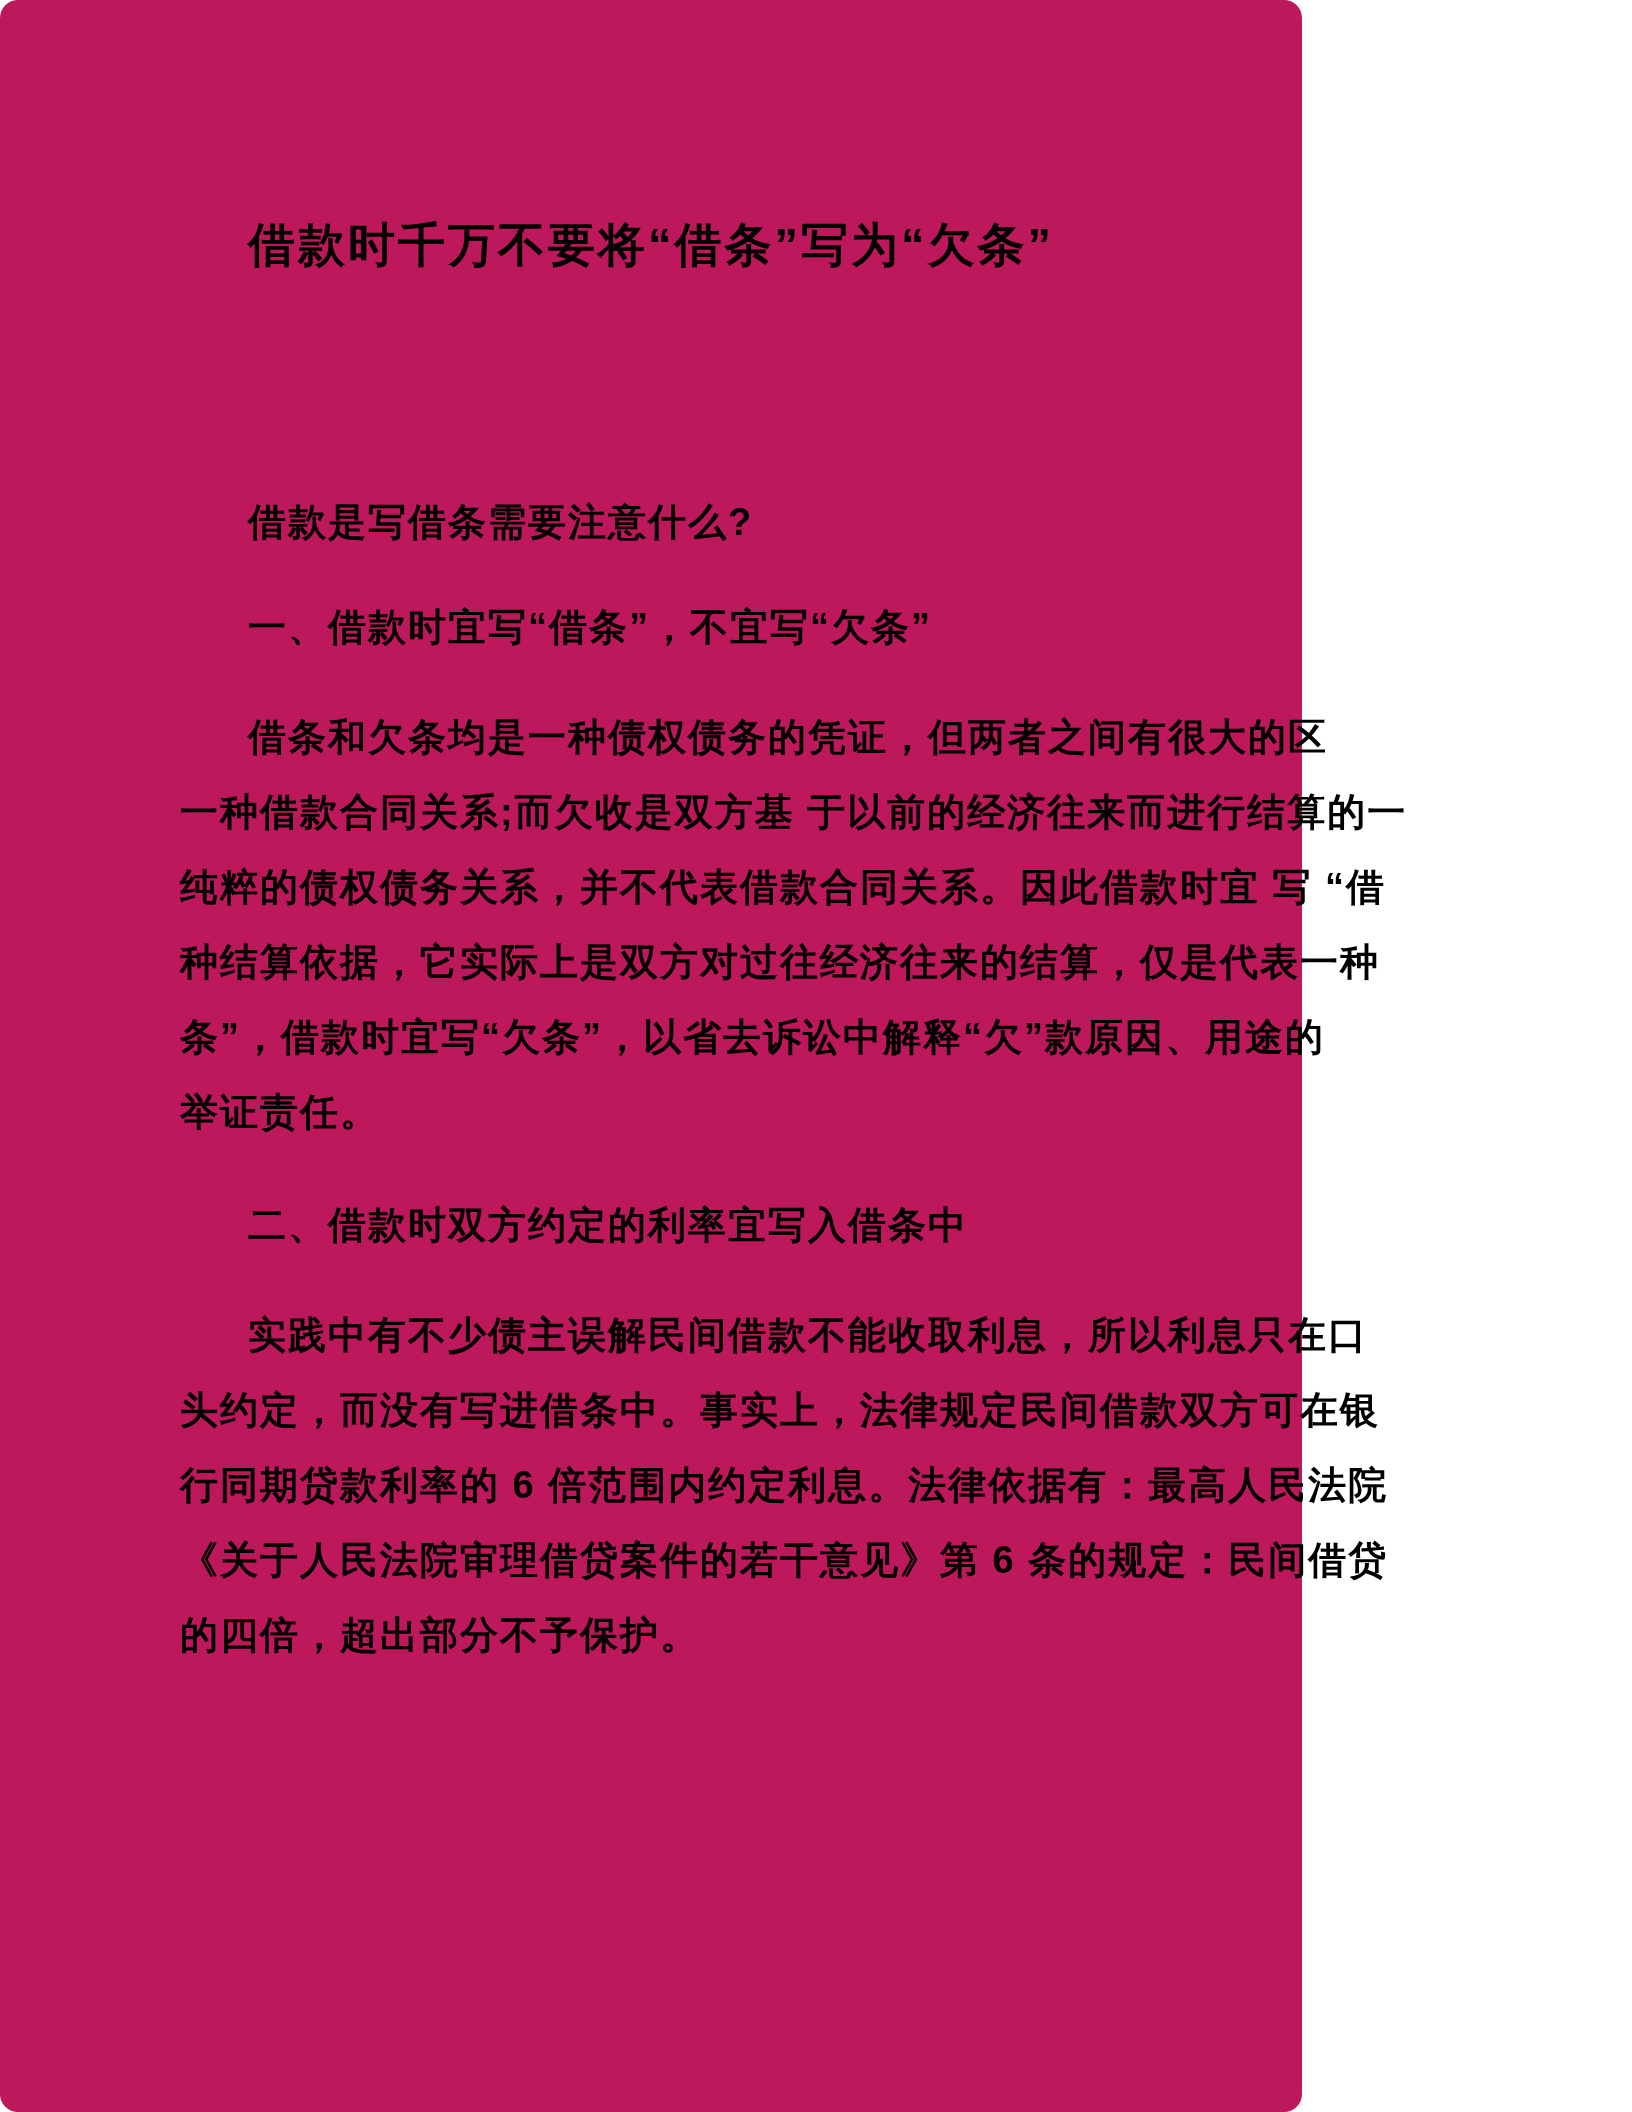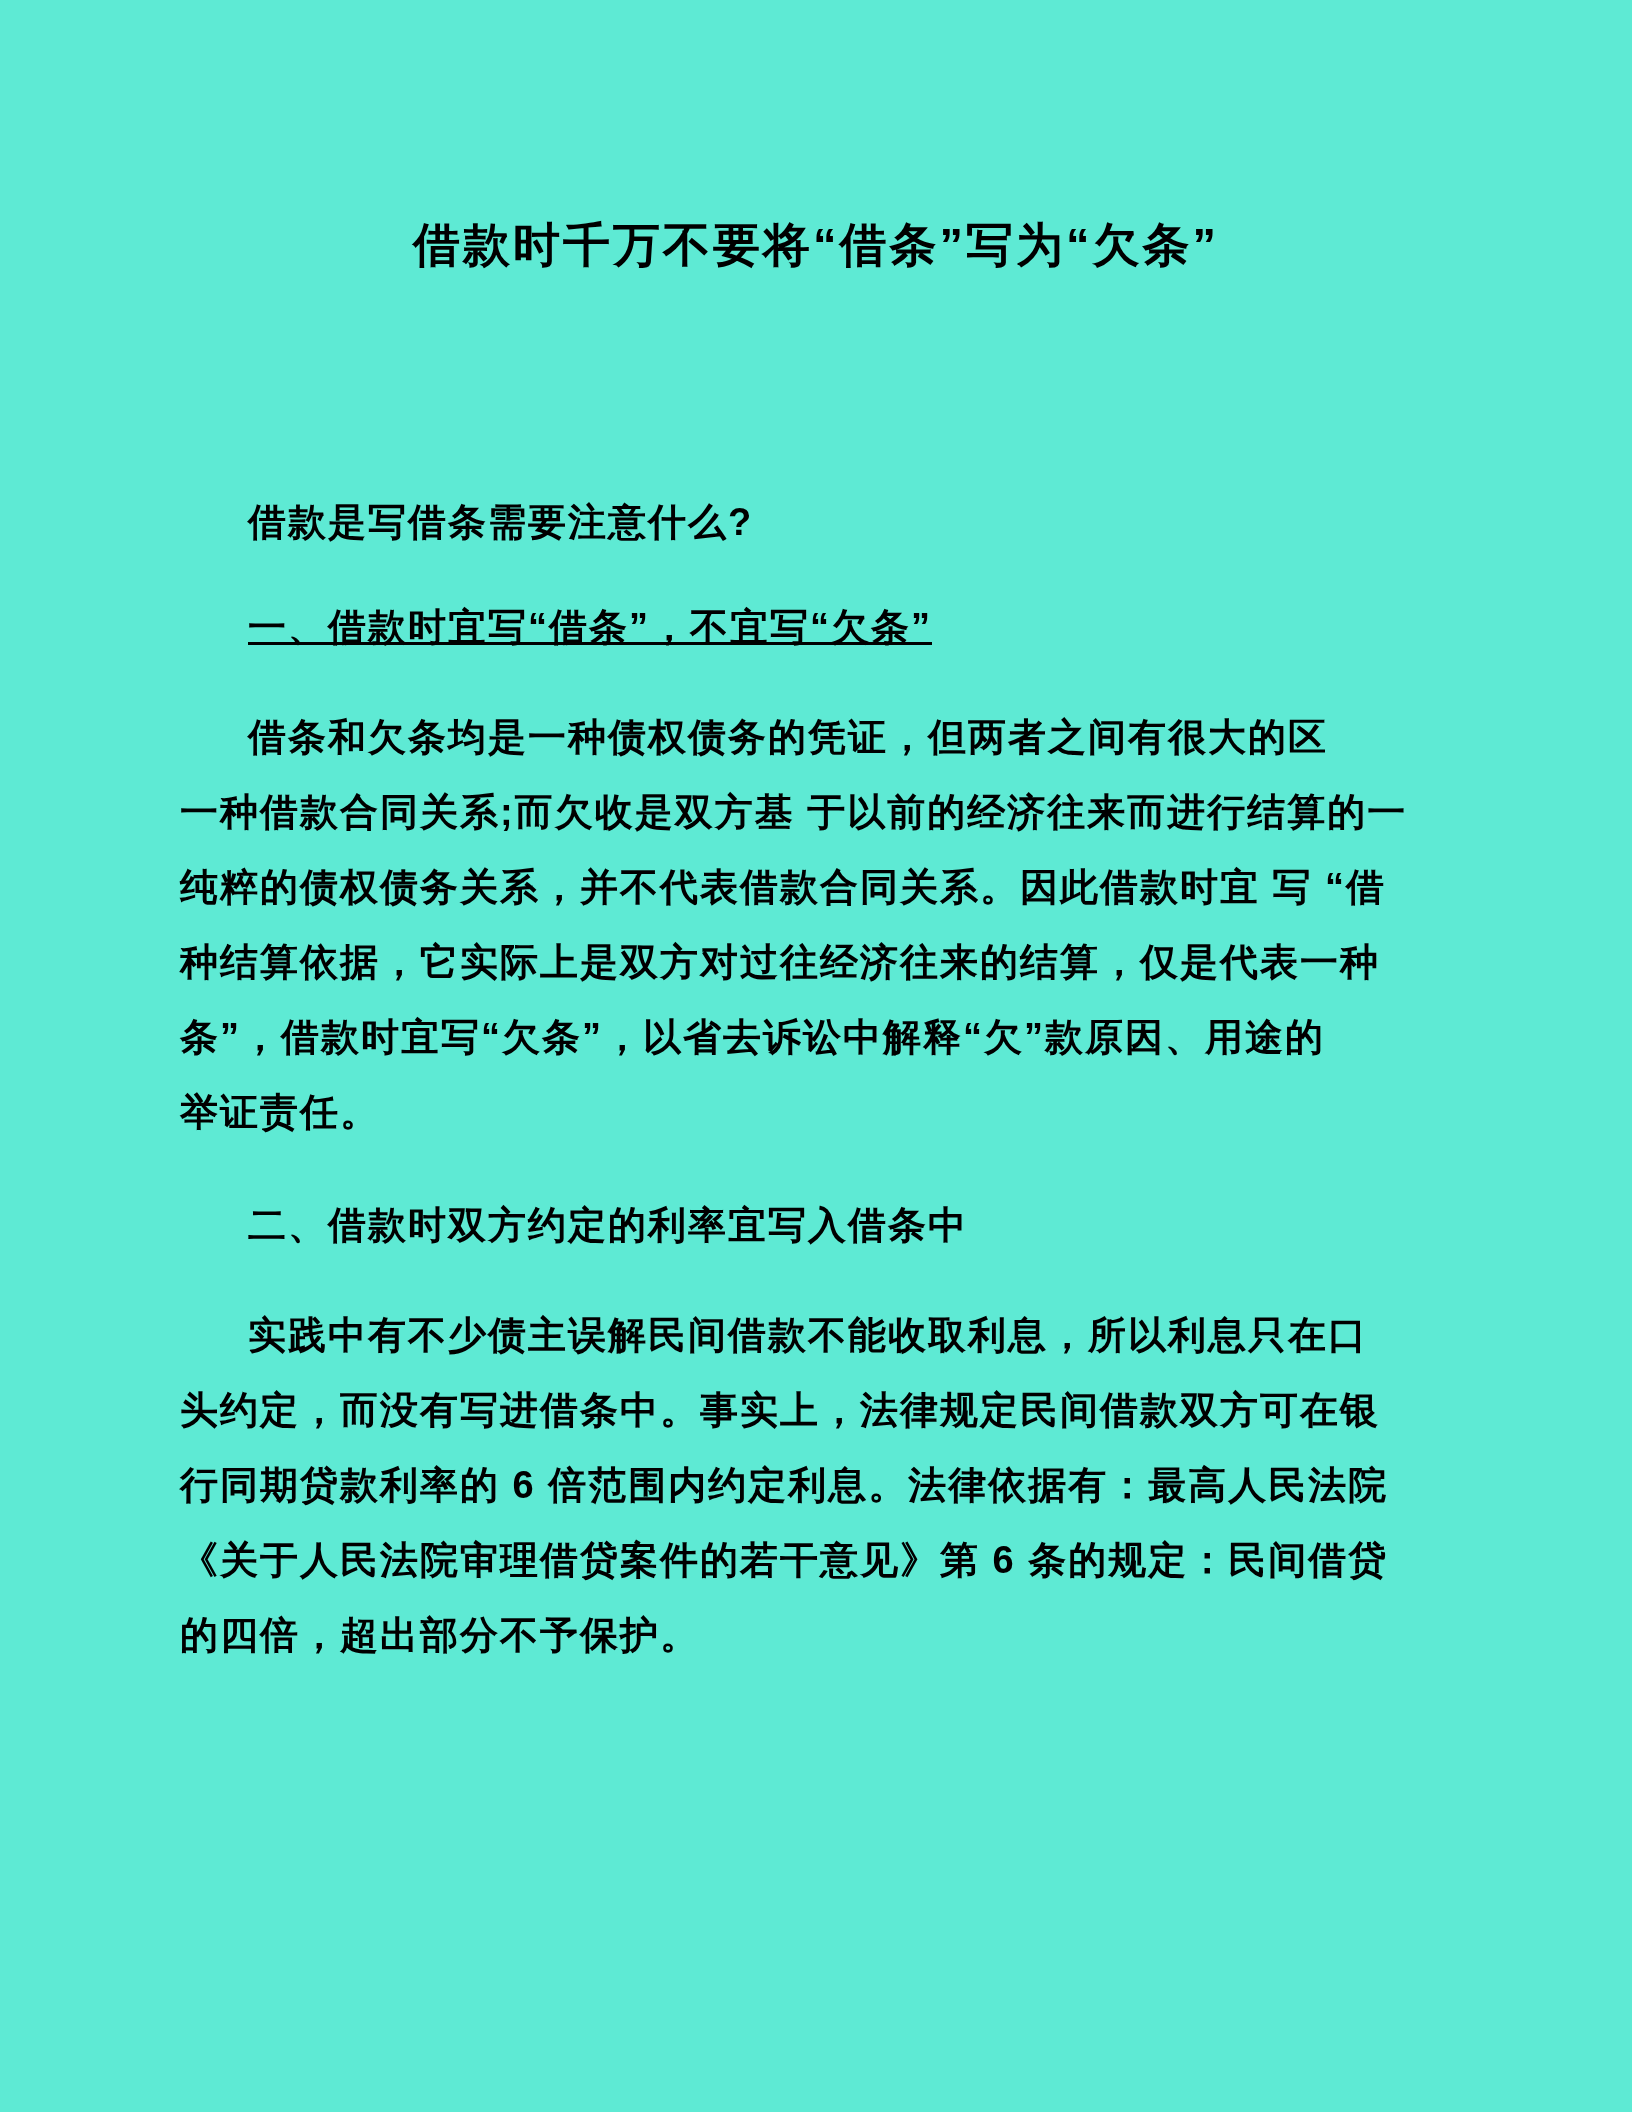--- a/index.html
+++ b/index.html
@@ -9,23 +9,24 @@
   }
   body {
     width: 1632px;
     height: 2112px;
     overflow: hidden;
     font-family: "Liberation Sans", sans-serif;
     color: #000000;
   }
   .page {
     position: relative;
-    width: 1632px;
+    width: 1302px;
     height: 2112px;
-    background: #5eead4;
+    background: #be185d;
+    border-radius: 18px;
   }
   .doc-title {
     margin: 0;
     padding-top: 215px;
     text-align: center;
     font-size: 47px;
     font-weight: 800;
     letter-spacing: 3px;
     line-height: 60px;
     white-space: nowrap;
@@ -46,21 +47,20 @@
     text-indent: 68px;        
   }
   .intro-line {
     margin-top: 210px;
   }
   .heading {
     font-weight: 800;
   }
   .h1-line {
     margin-top: 30px;
-    text-decoration: underline;
   }
   .para1 {
     margin-top: 35px;
   }
   .h2-line {
     margin-top: 38px;
   }
   .para2 {
     margin-top: 35px;
   }

